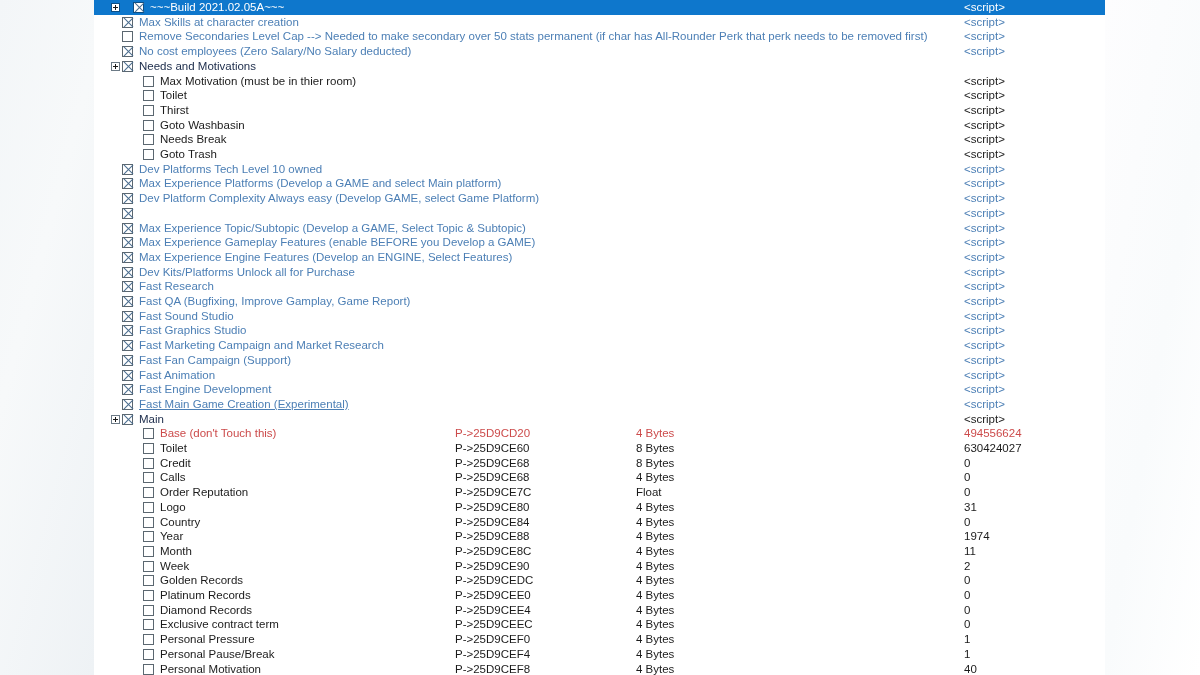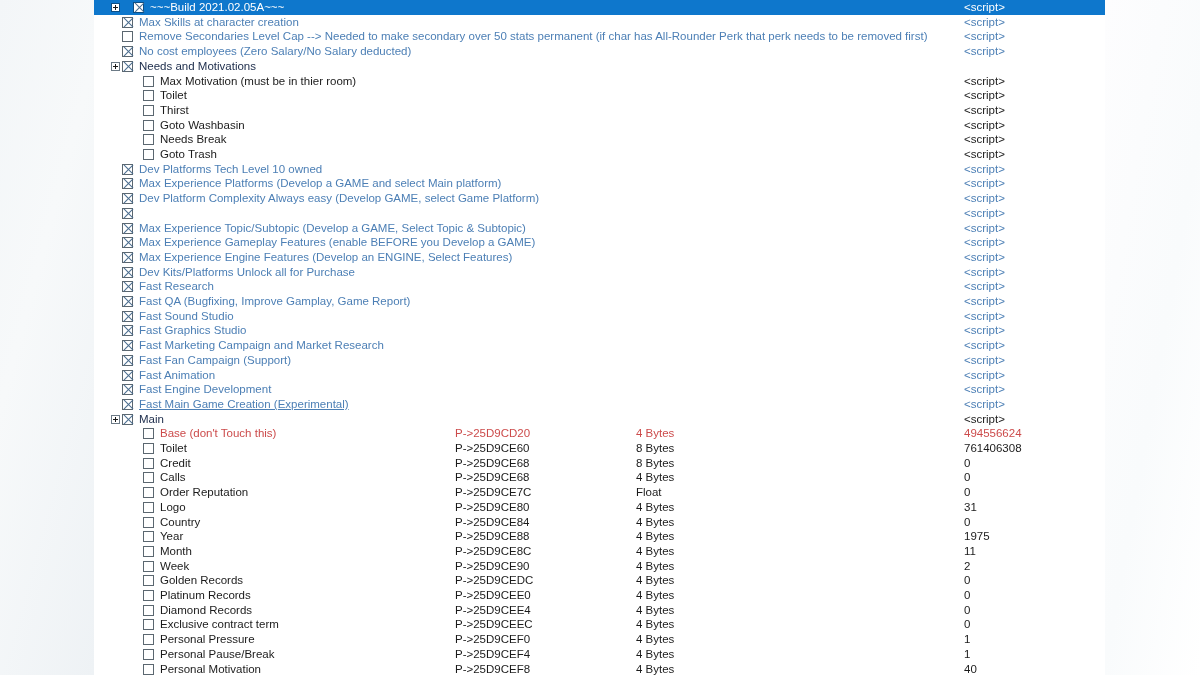--- a/index.html
+++ b/index.html
@@ -262,21 +262,21 @@
         <span class="desc red" style="left: 66px;">Base (don't Touch this)</span>
         <span class="addr red">P-&gt;25D9CD20</span>
         <span class="type red">4 Bytes</span>
         <span class="val red">494556624</span>
       </div>
       <div class="row" style="top: 441px; position: absolute; left: 0px; width: 1011px;">
         <span class="cb" style="left: 49px;"></span>
         <span class="desc" style="left: 66px;">Toilet</span>
         <span class="addr">P-&gt;25D9CE60</span>
         <span class="type">8 Bytes</span>
-        <span class="val">761406308</span>
+        <span class="val">630424027</span>
       </div>
       <div class="row" style="top: 455.7px; position: absolute; left: 0px; width: 1011px;">
         <span class="cb" style="left: 49px;"></span>
         <span class="desc" style="left: 66px;">Credit</span>
         <span class="addr">P-&gt;25D9CE68</span>
         <span class="type">8 Bytes</span>
         <span class="val">0</span>
       </div>
       <div class="row" style="top: 470.4px; position: absolute; left: 0px; width: 1011px;">
         <span class="cb" style="left: 49px;"></span>
@@ -304,21 +304,21 @@
         <span class="desc" style="left: 66px;">Country</span>
         <span class="addr">P-&gt;25D9CE84</span>
         <span class="type">4 Bytes</span>
         <span class="val">0</span>
       </div>
       <div class="row" style="top: 529.2px; position: absolute; left: 0px; width: 1011px;">
         <span class="cb" style="left: 49px;"></span>
         <span class="desc" style="left: 66px;">Year</span>
         <span class="addr">P-&gt;25D9CE88</span>
         <span class="type">4 Bytes</span>
-        <span class="val">1975</span>
+        <span class="val">1974</span>
       </div>
       <div class="row" style="top: 543.9px; position: absolute; left: 0px; width: 1011px;">
         <span class="cb" style="left: 49px;"></span>
         <span class="desc" style="left: 66px;">Month</span>
         <span class="addr">P-&gt;25D9CE8C</span>
         <span class="type">4 Bytes</span>
         <span class="val">11</span>
       </div>
       <div class="row" style="top: 558.6px; position: absolute; left: 0px; width: 1011px;">
         <span class="cb" style="left: 49px;"></span>

